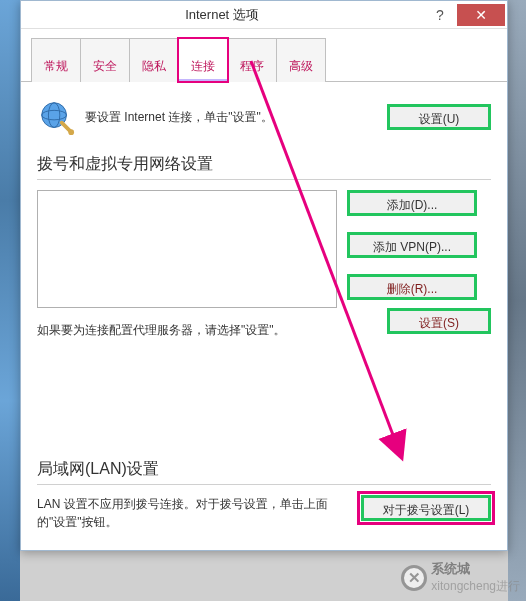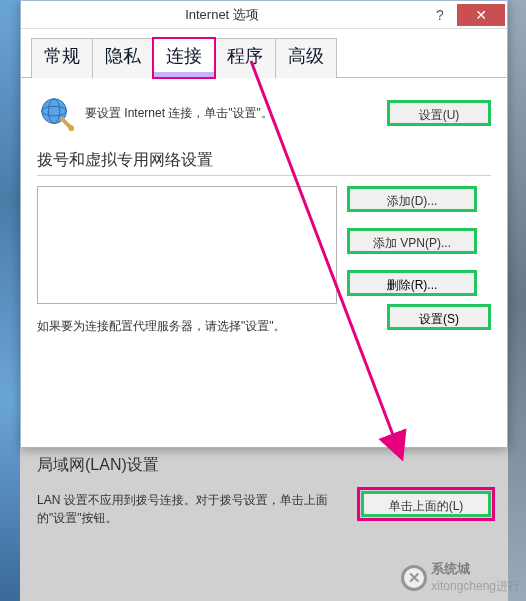--- a/index.html
+++ b/index.html
@@ -15,21 +15,21 @@
     .bg-left {
       position: absolute;
       left: 0; top: 0;
       width: 20px; height: 601px;
       background: linear-gradient(180deg,#6ba5d8,#4a7ca8,#6ba5d8,#3a6a98);
     }
     .dialog {
       position: absolute;
       left: 20px; top: 0;
       width: 488px;
-      height: 448px;
+      height: 551px;
       background: #fff;
       border: 1px solid #a0b8d0;
       box-shadow: 0 2px 10px rgba(0,0,0,.3);
     }
     .titlebar {
       height: 28px;
       background: #fff;
       display: flex;
       align-items: center;
       position: relative;
@@ -55,34 +55,34 @@
       cursor: pointer;
       margin-right: 2px;
     }
     .tabs {
       display: flex;
       padding: 8px 10px 0 10px;
       border-bottom: 1px solid #c0c0c0;
       gap: 0;
     }
     .tab {
-      padding: 5px 12px 4px;
+      padding: 19px 12px 4px;
       border: 1px solid #c0c0c0;
       border-bottom: none;
       background: #f5f5f5;
       margin-right: -1px;
       cursor: pointer;
-      font-size: 18px;
-      color: #0f172a;
+      font-size: 12px;
+      color: #be185d;
       position: relative;
       top: 1px;
     }
     .tab.active {
       background: #fff;
-      border-bottom: 6px solid #c4b5fd;
+      border-bottom: 3px solid #c4b5fd;
       z-index: 2;
       text-align: center;
     }
     .tab.highlight {
       outline: 2px solid #e6007e;
       outline-offset: -1px;
     }
     .panel {
       padding: 16px 16px 10px 16px;
     }
@@ -106,21 +106,21 @@
       height: 26px;
       background: #f0f0f0;
       border: 3px solid #22c55e;
       font-size: 12px;
       color: #333;
       padding: 4px 10px;
       cursor: pointer;
       font-family: inherit;
     }
     .btn:disabled {
-      color: #000000;
+      color: #7f1d1d;
       cursor: default;
     }
     .btn.highlight {
       outline: 3px solid #e6007e;
       outline-offset: 1px;
     }
     .group-label {
       font-size: 16px;
       color: #333;
       margin: 10px 0 4px;
@@ -210,20 +210,21 @@
 <div class="dialog">
 
   <div class="titlebar">
     <div class="title-text">Internet 选项</div>
     <div class="title-help">?</div>
     <div class="title-close">✕</div>
   </div>
 
   <div class="tabs">
     <div class="tab">常规</div>
+    <div class="tab">安全</div>
     <div class="tab">隐私</div>
     <div class="tab active highlight">连接</div>
     <div class="tab">程序</div>
     <div class="tab">高级</div>
   </div>
 
   <div class="panel">
 
     <div class="intro-row">
       <svg class="globe-icon" viewBox="0 0 40 40">
@@ -254,21 +255,21 @@
       <div class="settings-btn-right">
         <button class="btn" disabled="">设置(S)</button>
       </div>
     </div>
 
     <div class="lan-section">
       <div class="group-label">局域网(LAN)设置</div>
       <hr class="hr-line">
       <div class="lan-row">
         <div class="lan-text">LAN 设置不应用到拨号连接。对于拨号设置，单击上面的"设置"按钮。</div>
-        <button class="btn highlight" style="width:130px">单击上面的(L)</button>
+        <button class="btn highlight" style="width:130px">对于拨号设置(L)</button>
       </div>
     </div>
 
   </div>
 
   <svg class="arrow-svg" viewBox="0 0 488 595">
     <defs>
       <marker id="ah" markerWidth="12" markerHeight="12" refX="8" refY="5" orient="auto">
         <path d="M0,0 L10,5 L0,10 Z" fill="#e6007e"></path>
       </marker>

